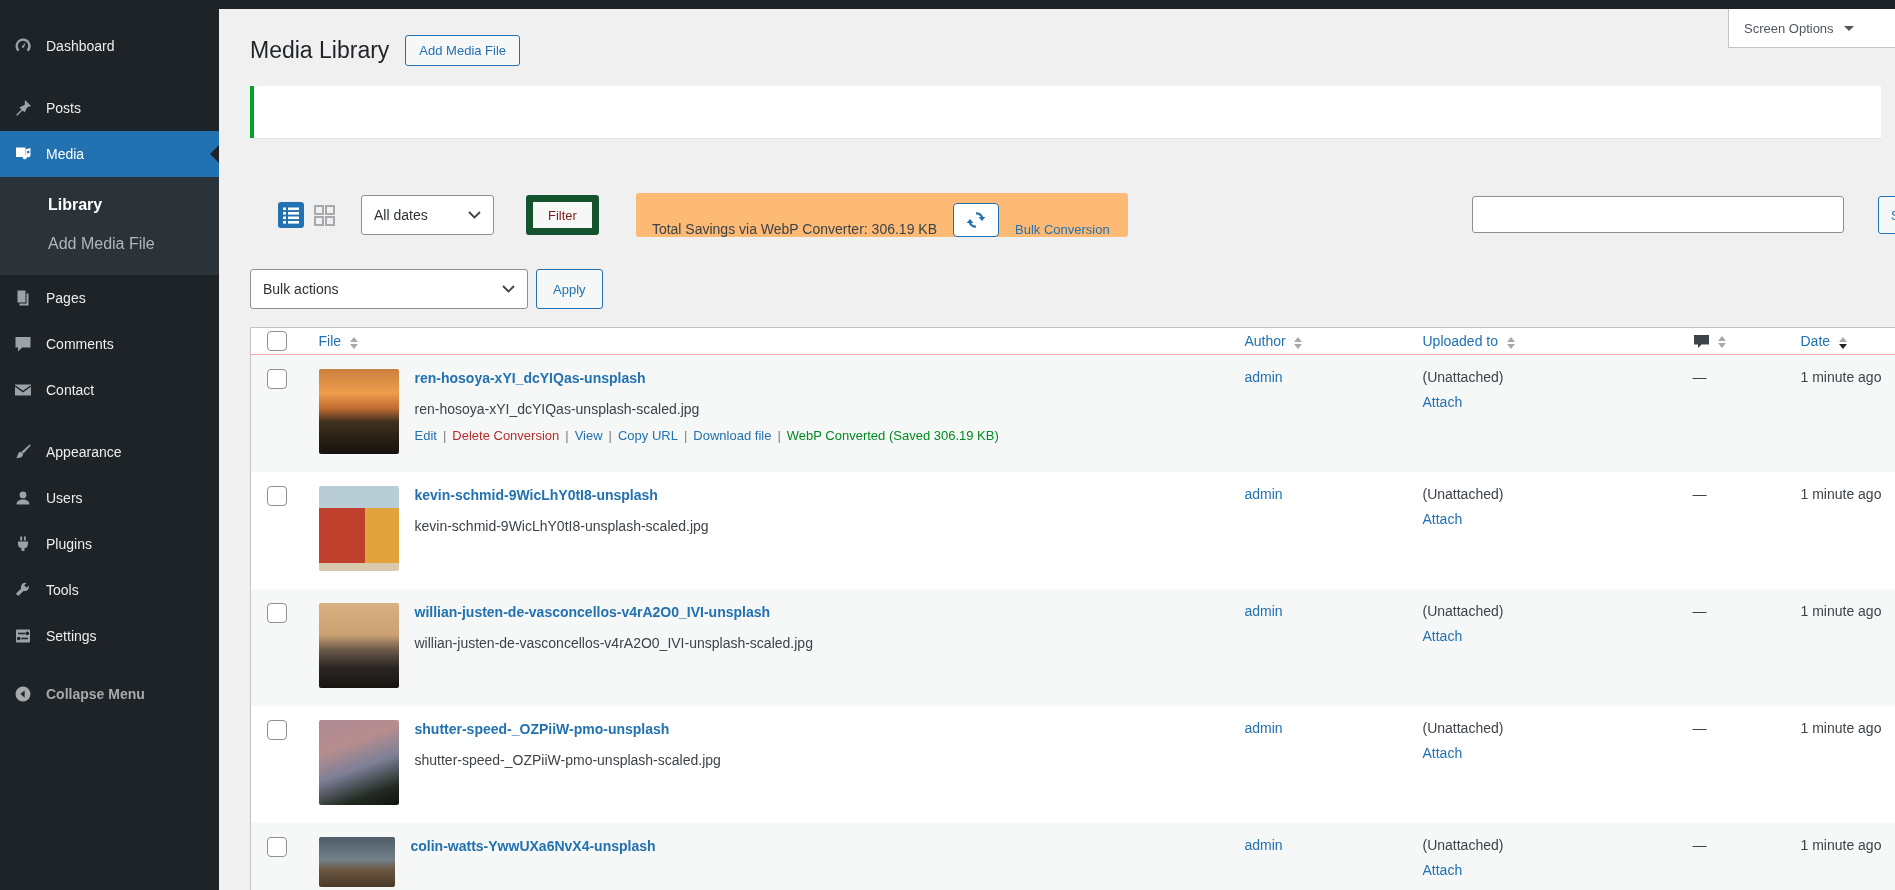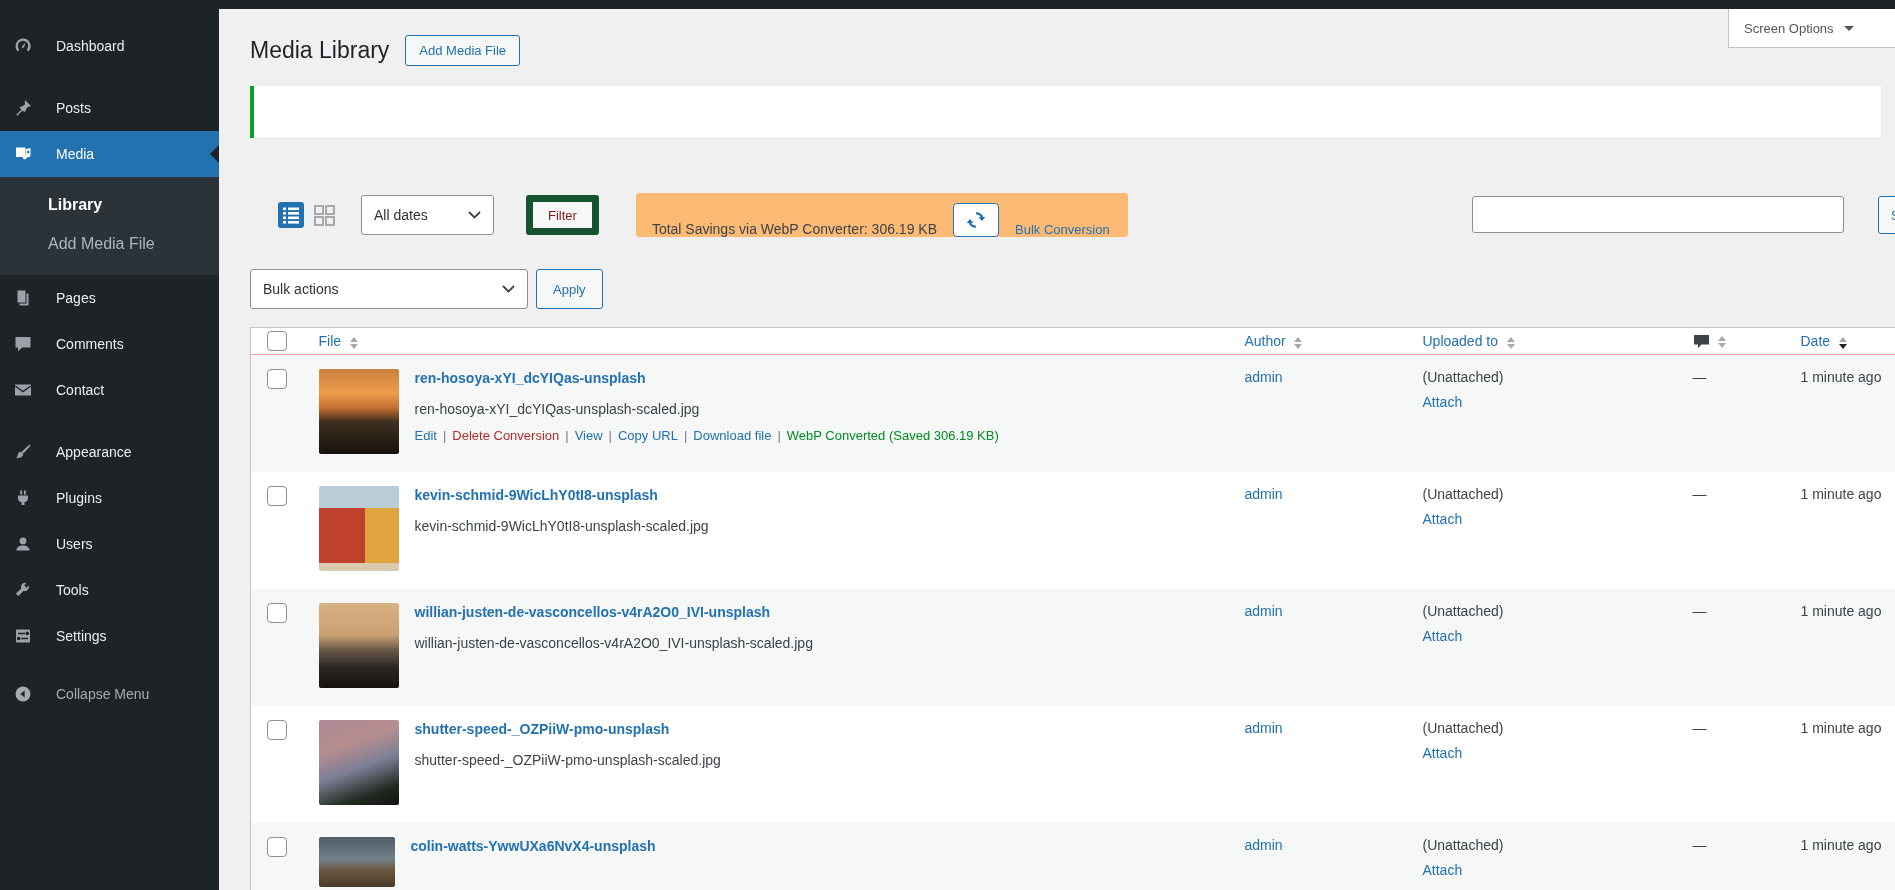--- a/index.html
+++ b/index.html
@@ -9,32 +9,32 @@
     background:#f0f0f1; color:#3c434a; font-size:13px; position:relative;
   }
   
   .admin-bar { position:absolute; top:0; left:0; width:1895px; height:9px; background:#1d2327; z-index:60; }
 
   
   .sidebar { position:absolute; top:9px; left:0; width:219px; height:881px; background:#1d2327; z-index:50; }
   .menu { padding-top:14px; }
   .menu-item { position:relative; display:flex; align-items:center; height:46px; padding-left:13px; cursor:pointer; }
   .micon { width:20px; height:20px; color:#9ca2a7; display:flex; align-items:center; justify-content:center; flex:0 0 20px; }
-  .mlabel { margin-left:23px; font-size:14px; color:#ebedef; }
+  .mlabel { margin-left:13px; font-size:14px; color:#ebedef; }
   .menu-item.active { background:#2271b1; }
   .menu-item.active .micon { color:#fff; }
   .menu-item.active .mlabel { color:#fff; font-weight:400; }
   .menu-arrow { position:absolute; right:0; top:50%; margin-top:-9px; width:0; height:0;
     border:9px solid transparent; border-right-color:#1d2327; }
   .menu-sep { height:16px; }
   .submenu { background:#2c3338; padding:8px 0 12px; }
   .submenu-item { height:39px; display:flex; align-items:center; padding-left:48px; font-size:16px; color:#b0b5ba; cursor:pointer; }
   .submenu-item.current { color:#fff; font-weight:bold; }
   .collapse-gap { height:12px; }
-  .menu-item.collapse .mlabel { color:#a7aaad; }
+  .menu-item.collapse .mlabel { color:#a7aaad;font-weight:bold; }
   .menu-item.collapse .micon { color:#a7aaad; }
 
   
   .screen-options { position:absolute; left:1728px; top:9px; width:182px; height:39px; background:#fff;
     border:1px solid #c3c4c7; border-top:none; display:flex; align-items:center; padding-left:15px;
     color:#50575e; font-size:13px; z-index:55; cursor:pointer; }
   .so-caret { margin-left:10px; width:0; height:0; border-left:5px solid transparent; border-right:5px solid transparent; border-top:5px solid #50575e; }
 
   
   .content { position:absolute; left:219px; top:9px; width:1676px; height:881px; padding-left:31px; }
@@ -179,32 +179,32 @@
       <span class="micon">
         <svg width="20" height="20" viewBox="0 0 20 20" fill="currentColor">
             <path d="M16.6 2.4l1.1 1.1-7.3 8-1.8-1.8zM8 9.8L10.2 12c-.3 2.6-2 3.9-5.9 3.9-.5 0-.9 0-1.3-.1 1.3-.8 1.5-1.6 1.7-2.7C5 11.3 6.2 10 8 9.8z"></path>
           </svg>
       </span>
       <span class="mlabel">Appearance</span>
     </div>
     <div class="menu-item">
       <span class="micon">
         <svg width="20" height="20" viewBox="0 0 20 20" fill="currentColor">
+            <path d="M10 3.5a3.4 3.4 0 1 1 0 6.8 3.4 3.4 0 0 1 0-6.8zM3.5 16.5c0-3.2 2.9-5 6.5-5s6.5 1.8 6.5 5z"></path>
+          </svg>
+      </span>
+      <span class="mlabel">Users</span>
+    </div>
+    <div class="menu-item">
+      <span class="micon">
+        <svg width="20" height="20" viewBox="0 0 20 20" fill="currentColor">
             <path d="M7.2 2.5h1.9v4H7.2zM10.9 2.5h1.9v4h-1.9zM5 7.5h10v2.3a4.7 4.7 0 0 1-3.5 4.5V17h-3v-2.7A4.7 4.7 0 0 1 5 9.8z"></path>
           </svg>
       </span>
       <span class="mlabel">Plugins</span>
-    </div>
-    <div class="menu-item">
-      <span class="micon">
-        <svg width="20" height="20" viewBox="0 0 20 20" fill="currentColor">
-            <path d="M10 3.5a3.4 3.4 0 1 1 0 6.8 3.4 3.4 0 0 1 0-6.8zM3.5 16.5c0-3.2 2.9-5 6.5-5s6.5 1.8 6.5 5z"></path>
-          </svg>
-      </span>
-      <span class="mlabel">Users</span>
     </div>
     <div class="menu-item">
       <span class="micon">
         <svg width="20" height="20" viewBox="0 0 20 20" fill="currentColor">
             <path d="M15.9 7.5a4.3 4.3 0 0 1-5.4 3.4l-5.2 5.2-2.4-2.4 5.2-5.2A4.3 4.3 0 0 1 13.5 3l-2.3 2.3 2.4 2.4 2.3-2.3c.2.7.2 1.4 0 2.1z"></path>
           </svg>
       </span>
       <span class="mlabel">Tools</span>
     </div>
     <div class="menu-item">

